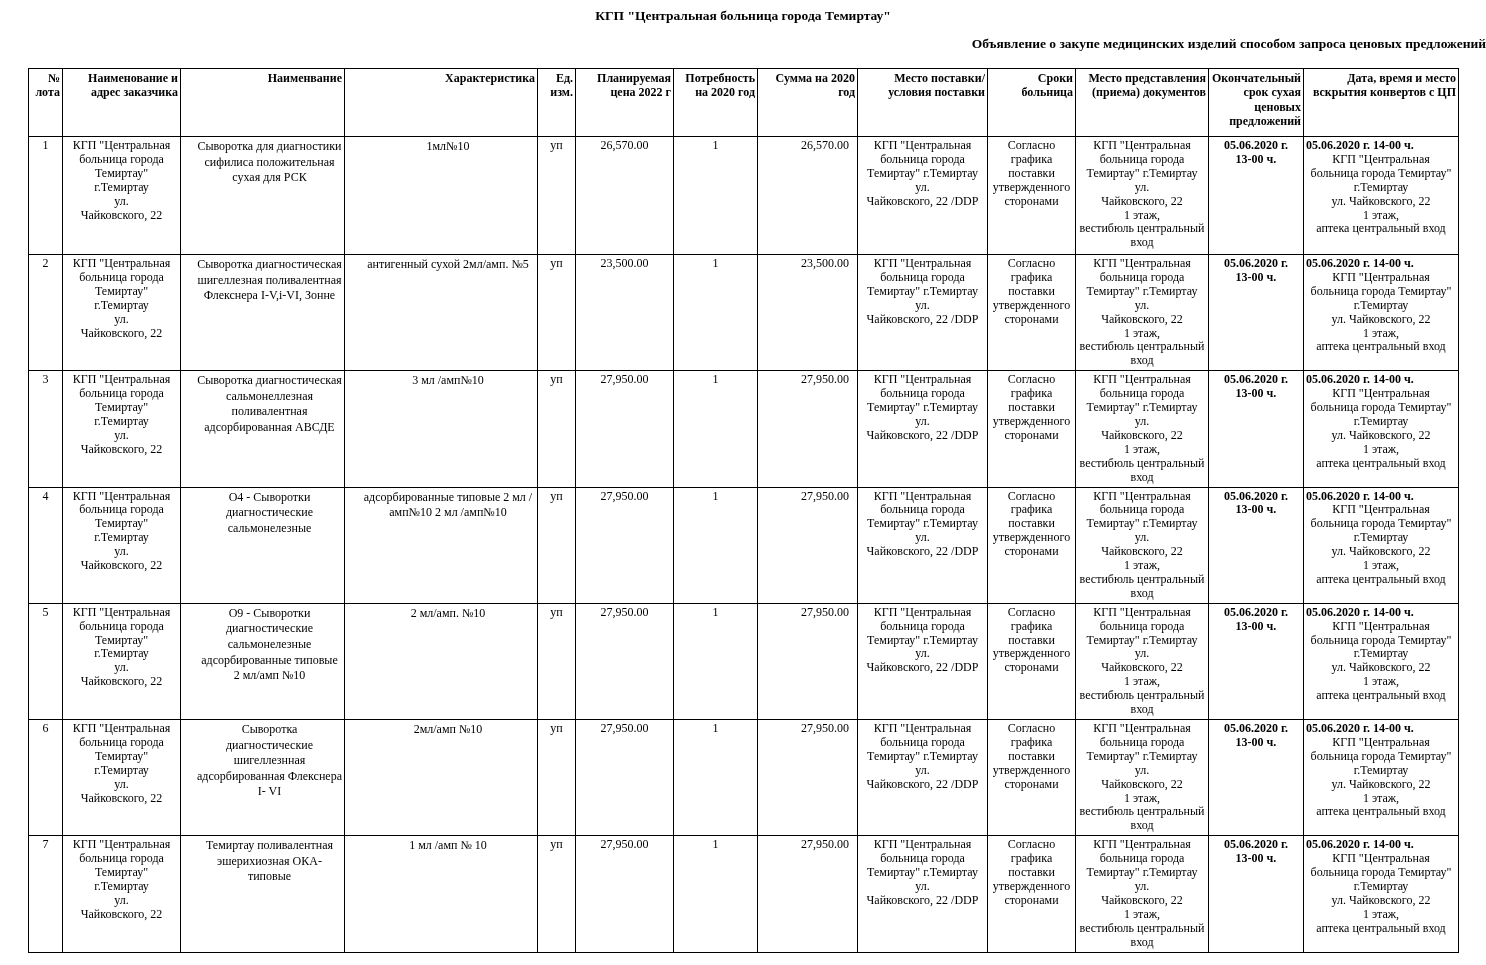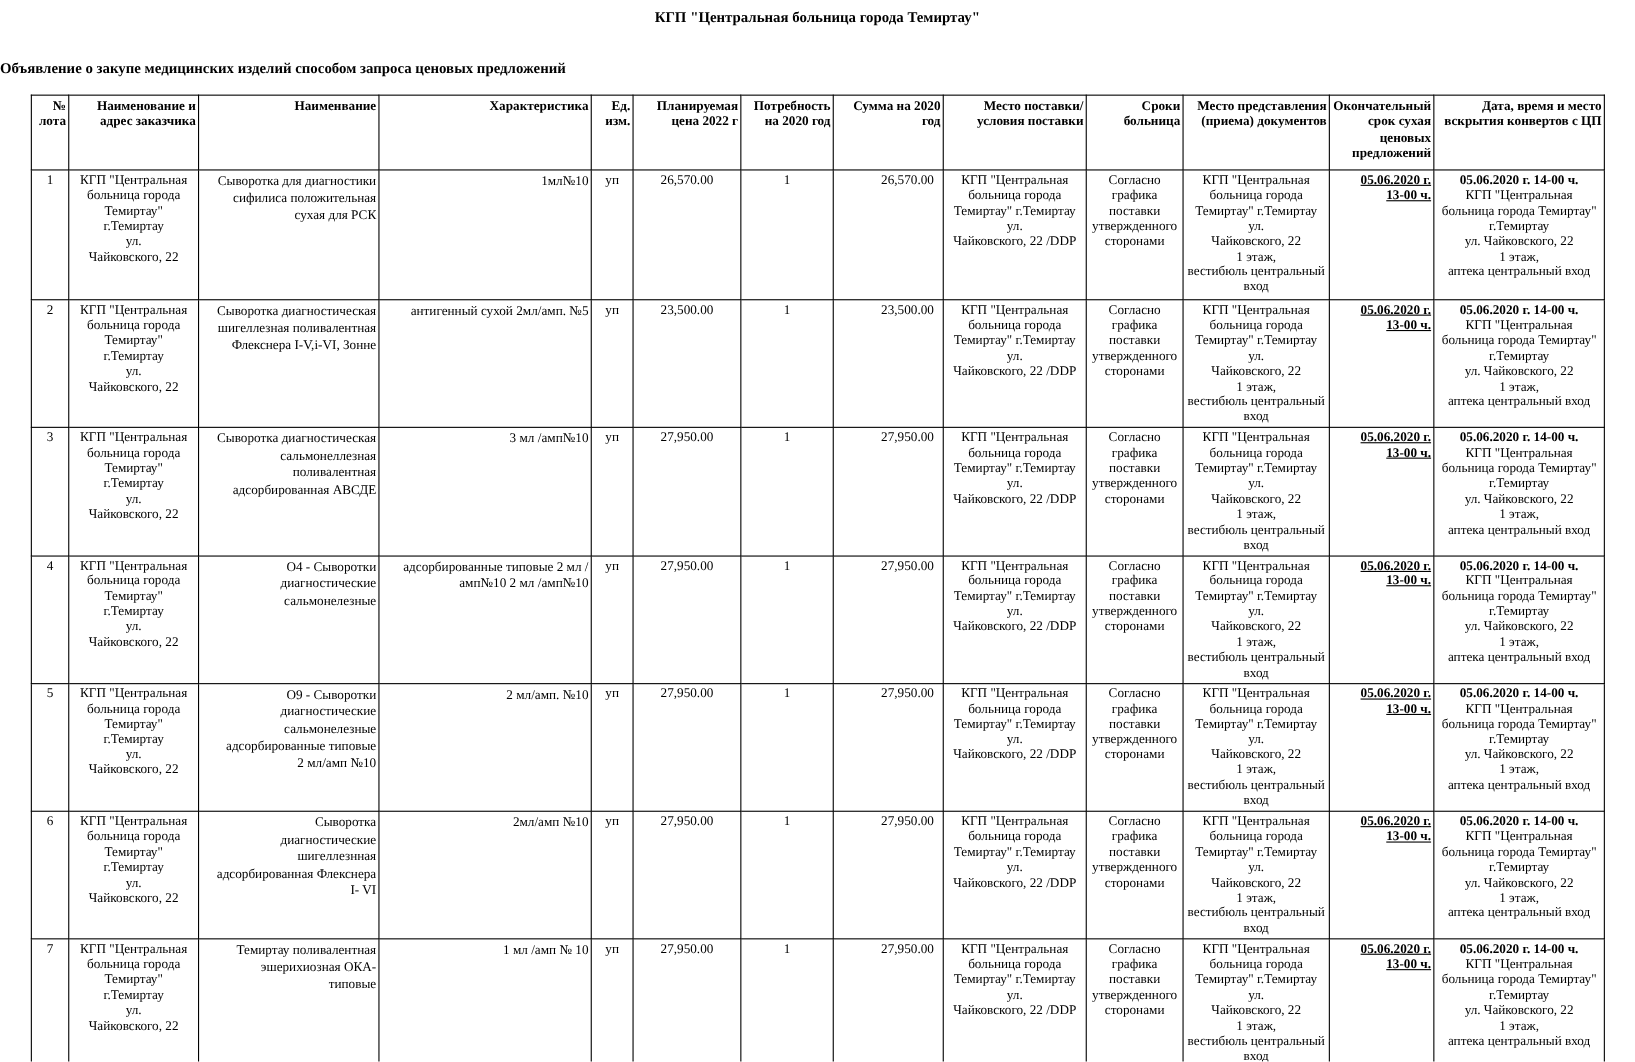--- a/index.html
+++ b/index.html
@@ -12,24 +12,25 @@
     color: #000;
     overflow: hidden;
   }
   .doc-title {
     text-align: center;
     font-weight: bold;
     font-size: 13.5px;
     padding-top: 8px;
   }
   .doc-subtitle {
-    text-align: left;
+    text-align: right;
     font-weight: bold;
     font-size: 13.5px;
-    margin-top: 30px;
+    margin-top: 12px;
+    padding-left: 10px;
   }
   table.announce {
     border-collapse: collapse;
     table-layout: fixed;
     width: 1430px;
     margin: 16px 0 0 28px;
   }
   .announce th, .announce td {
     border: 1px solid #000;
     vertical-align: top;
@@ -46,26 +47,26 @@
   }
   thead tr { height: 68px; }
   tbody tr:nth-child(1) { height: 118px; }
   tbody tr:nth-child(2) { height: 114px; }
   tbody tr:nth-child(3) { height: 115px; }
   tbody tr:nth-child(4) { height: 113px; }
   tbody tr:nth-child(5) { height: 112px; }
   tbody tr:nth-child(6) { height: 114px; }
   tbody tr:nth-child(7) { height: 116px; }
   td.c   { text-align: center; }
-  td.l   { text-align: right; padding-left: 16px; }
+  td.l   { text-align: center; padding-left: 16px; }
   td.r   { text-align: right; padding-right: 8px; }
   td.pre { white-space: pre-line; }
   td.name-cell, td.spec-cell { line-height: 1.3; }
-  td.deadline-cell { font-weight: bold; text-align: right; white-space: pre-line; text-decoration: underline; }
-  .opening-date  { font-weight: bold; text-align: center; }
+  td.deadline-cell { font-weight: bold; text-align: center; white-space: pre-line; }
+  .opening-date  { font-weight: bold; text-align: left; }
   .opening-place { text-align: center; white-space: pre-line; }
 </style>
 </head>
 <body>
 
 <div class="doc-title">КГП "Центральная больница города Темиртау"</div>
 <div class="doc-subtitle">Объявление о закупе медицинских изделий способом запроса ценовых предложений</div>
 
 <table class="announce">
   <colgroup>

